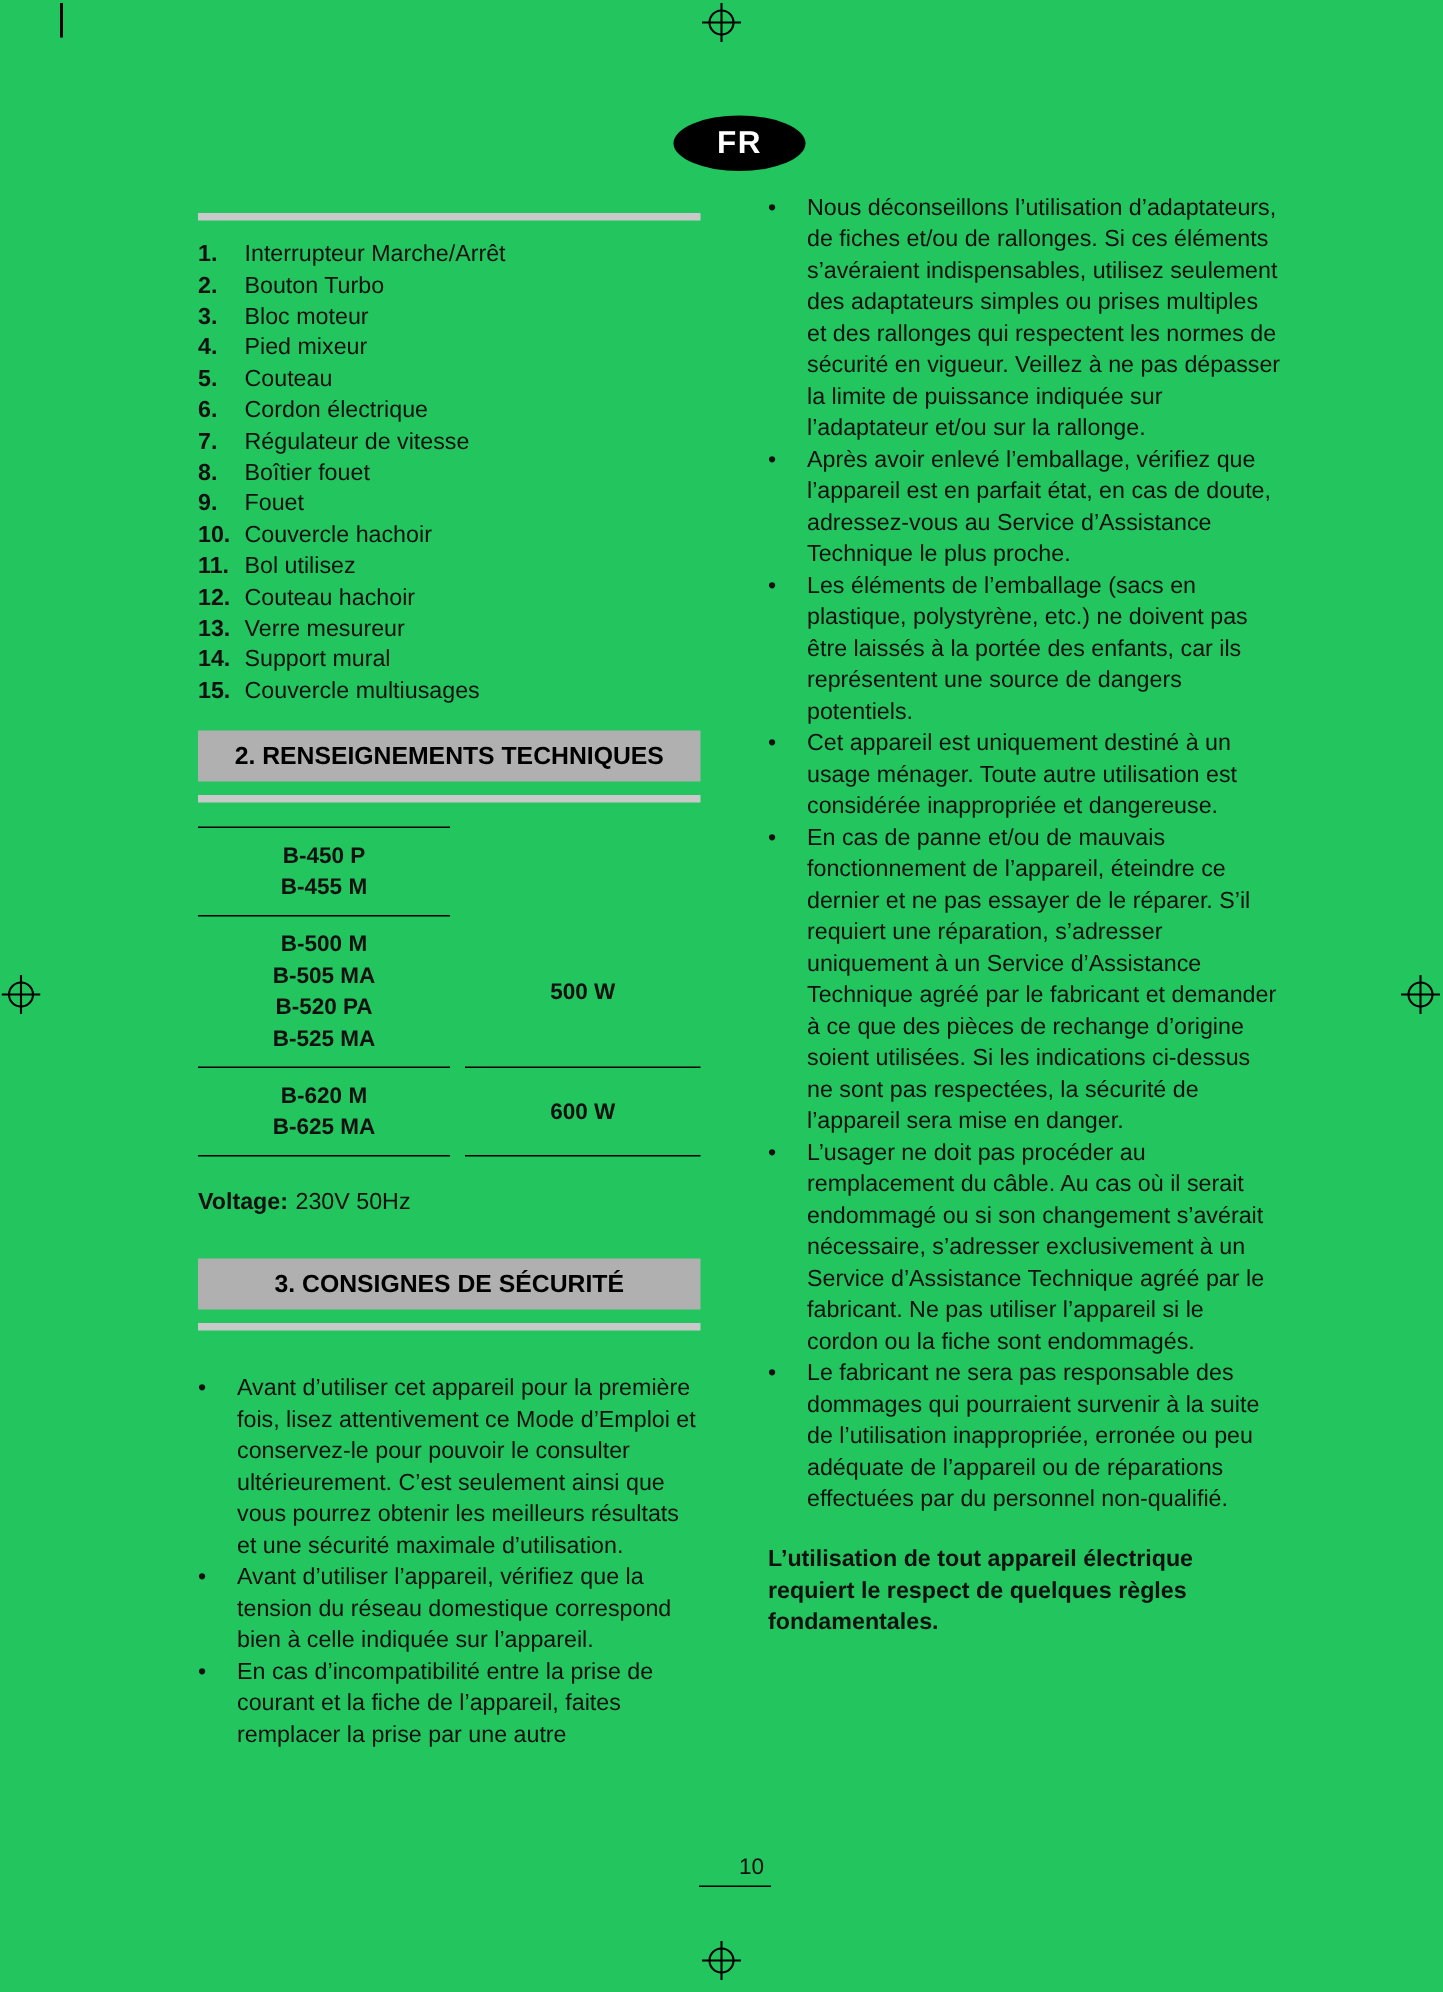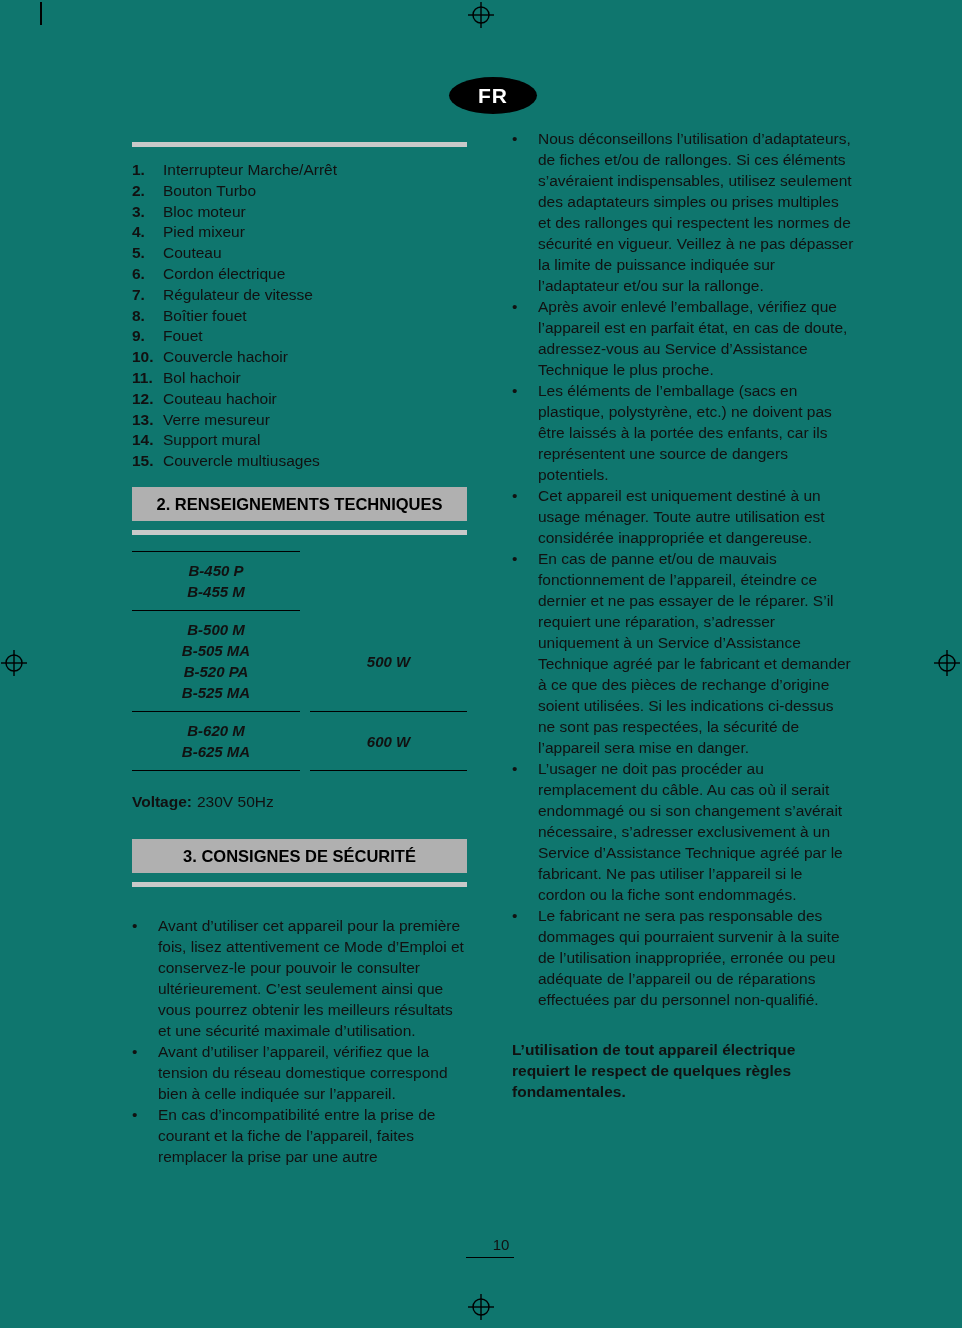--- a/index.html
+++ b/index.html
@@ -1,17 +1,17 @@
 <!DOCTYPE html>
 <html><head>
 <meta charset="utf-8">
 <style>
   html,body { margin:0; padding:0; background:#ffffff; }
   .page {
-    position:relative; width:962px; height:1328px; background:#0f766e;
+    position:relative; width:962px; height:1328px; background:#22c55e;
     font-family:"Liberation Sans", sans-serif; color:#111; overflow:hidden;
   }
   
   .reg-mark { position:absolute; width:26px; height:26px; }
   .corner-tick { position:absolute; background:#000; }
   
   .fr-badge {
     position:absolute; left:449px; top:77px; width:88px; height:37px;
     background:#000; border-radius:50%; color:#fff;
     display:flex; align-items:center; justify-content:center;
@@ -25,40 +25,40 @@
     background:#b0b0b0; color:#000; text-align:center; font-weight:bold;
     font-size:16.5px; line-height:1.35; padding:6px 4px;
   }
   .sec-rule { height:5px; background:#c9c9c9; margin-top:9px; }
   
   .num-list { margin-top:13px; font-size:15.5px; line-height:20.8px; }
   .num-item { display:flex; }
   .num-item .num { width:31px; flex-shrink:0; font-weight:bold; }
   
   .tech-table { margin-top:16px; font-size:15px; font-weight:bold; }
-  .t-row { display:flex; align-items:stretch;font-style:italic; }
+  .t-row { display:flex; align-items:stretch; }
   .t-cell {
     border-bottom:1.5px solid #000; display:flex; flex-direction:column;
     justify-content:center; text-align:center; padding:8px 0; line-height:21px;
   }
   .t-row.first .t-cell { border-top:1.5px solid #000; }
   .t-left  { width:168px; margin-right:10px; }
   .t-right { flex:1; }
   
   .voltage { margin-top:22px; font-size:15.5px; }
   .voltage .lbl { font-weight:bold;text-align:center; }
   .voltage .val { margin-left:5px; }
   
   .bullets { margin-top:28px; font-size:15.5px; line-height:21px; }
   .bullet { display:flex; }
   .bullet .mark { width:26px; flex-shrink:0; }
   .bullet .txt { flex:1; }
   .cont-par { padding-left:26px; font-size:15.5px; line-height:21px; }
   .bullets-tight { margin-top:0; }
-  .bold-note { margin-top:29px; font-weight:bold; font-size:15.5px; line-height:21px; }
+  .bold-note { margin-top:19px; font-weight:bold; font-size:15.5px; line-height:21px; }
   
   .page-num { position:absolute; left:0; right:0; top:1236px; text-align:center; font-size:15px;padding-left:40px; }
   .page-num-line { position:absolute; left:466px; top:1257px; width:48px; border-top:1.5px solid #000; }
 </style>
 </head>
 <body>
 
 <div class="page">
 
   <div class="corner-tick" style="left:40px; top:2px; width:2px; height:23px;"></div>
@@ -131,21 +131,21 @@
       <div class="num-item">
           <span class="num">9.</span>
           <span>Fouet</span>
         </div>
       <div class="num-item">
           <span class="num">10.</span>
           <span>Couvercle hachoir</span>
         </div>
       <div class="num-item">
           <span class="num">11.</span>
-          <span>Bol hachoir</span>
+          <span>Bol utilisez</span>
         </div>
       <div class="num-item">
           <span class="num">12.</span>
           <span>Couteau hachoir</span>
         </div>
       <div class="num-item">
           <span class="num">13.</span>
           <span>Verre mesureur</span>
         </div>
       <div class="num-item">

